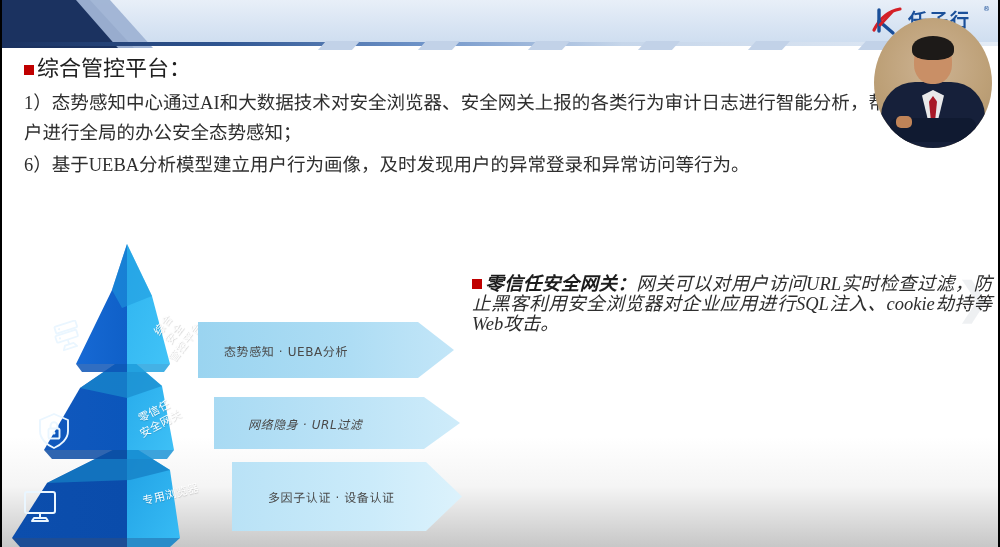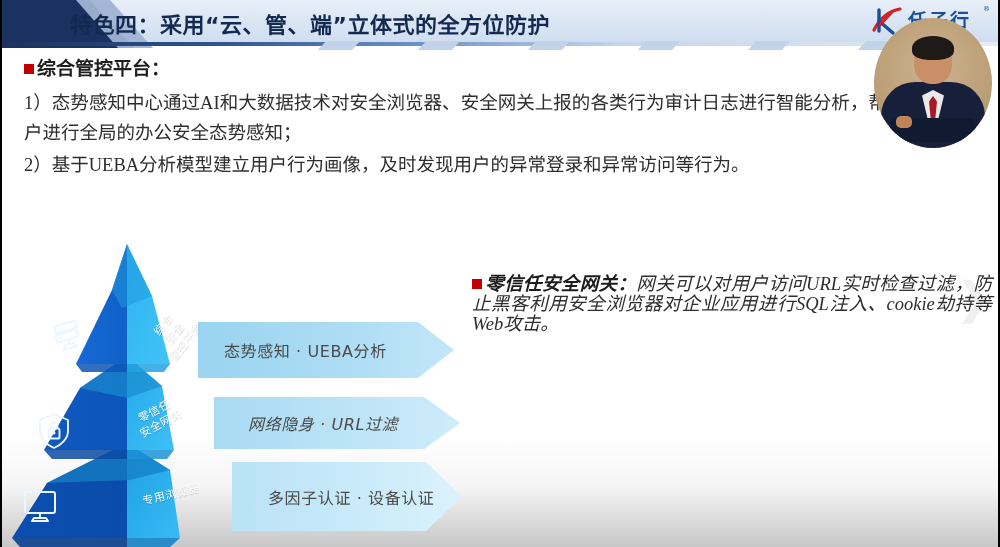--- a/index.html
+++ b/index.html
@@ -108,21 +108,21 @@
   }
 
   
   .body-text {
     position: absolute; top: 56px; left: 22px;
     width: 960px;
     z-index: 3;
     color: #2b2b2b;
   }
   .bullet-head {
-    font-size: 19px; font-weight: bold;
+    font-size: 22px; font-weight: normal;
     color: #1f1f1f;
     margin-bottom: 6px;
     line-height: 26px;
   }
   .sq {
     display: inline-block;
     width: 10px; height: 10px;
     background: #c00000;
     margin-right: 3px;
     vertical-align: 1px;
@@ -227,21 +227,21 @@
   
   .chev {
     position: absolute;
     z-index: 2;
     display: flex; align-items: center;
     clip-path: polygon(0 0, calc(100% - 36px) 0, 100% 50%, calc(100% - 36px) 100%, 0 100%);
     font-family: "DejaVu Sans", "Liberation Sans", sans-serif;
   }
   .chev span {
     color: #4a4a4a;
-    font-size: 16px;
+    font-size: 12px;
     letter-spacing: .6px;
     white-space: nowrap;
     text-align: center;
   }
   .chev1 { left: 196px; top: 322px; width: 256px; height: 56px;
            background: linear-gradient(to right, #9ad4f0 0%, #aeddf4 60%, #c3e6f8 100%); }
   .chev1 span { padding-left: 26px; }
   .chev2 { left: 212px; top: 397px; width: 246px; height: 52px;
            background: linear-gradient(to right, #a8daf3 0%, #bee4f7 60%, #cfecfa 100%); }
   .chev2 span { padding-left: 34px; font-style: italic; }
@@ -284,41 +284,40 @@
     <div class="hdr-navy-lt"></div>
     <div class="hdr-underline"></div>
     <div class="hdr-slashes">
       <i style="left:20px"></i>
         <i style="left:120px"></i>
         <i style="left:230px"></i>
       <i style="left:340px"></i>
         <i style="left:450px"></i>
         <i style="left:560px"></i>
     </div>
-    <div class="title">特色四：采用“云、管、端”立体式的全方位防护</div>
   </div>
 
   <div class="logo">
     <svg class="mark" viewBox="0 0 34 30">
       <path d="M4 24 C10 12, 18 5, 30 3" stroke="#d42027" stroke-width="3.2" fill="none" stroke-linecap="round"></path>
       <path d="M9 4 L9 25" stroke="#1a4f99" stroke-width="3.4" fill="none" stroke-linecap="round"></path>
       <path d="M9 15 L23 27" stroke="#1a4f99" stroke-width="3.4" fill="none" stroke-linecap="round"></path>
       <path d="M22 6 L10 19" stroke="#d42027" stroke-width="3" fill="none" stroke-linecap="round"></path>
     </svg>
     <div class="cn">任子行</div>
     <div class="en">SURFILTER</div>
     <div class="reg">®</div>
   </div>
 
   <div class="body-text">
     <div class="bullet-head">
       <span class="sq"></span><span>综合管控平台：</span>
     </div>
     <div class="para p1">1）态势感知中心通过AI和大数据技术对安全浏览器、安全网关上报的各类行为审计日志进行智能分析，帮助用户进行全局的办公安全态势感知；</div>
-    <div class="para p2">2）基于UEBA分析模型建立用户行为画像，及时发现用户的异常登录和异常访问等行为。</div>
+    <div class="para p2">6）基于UEBA分析模型建立用户行为画像，及时发现用户的异常登录和异常访问等行为。</div>
   </div>
 
   <div class="presenter">
     <div class="pr-body"></div>
     <div class="pr-shirt"></div>
     <div class="pr-tie"></div>
     <div class="pr-arms"></div>
     <div class="pr-hand"></div>
     <div class="pr-head"></div>
     <div class="pr-hair"></div>

